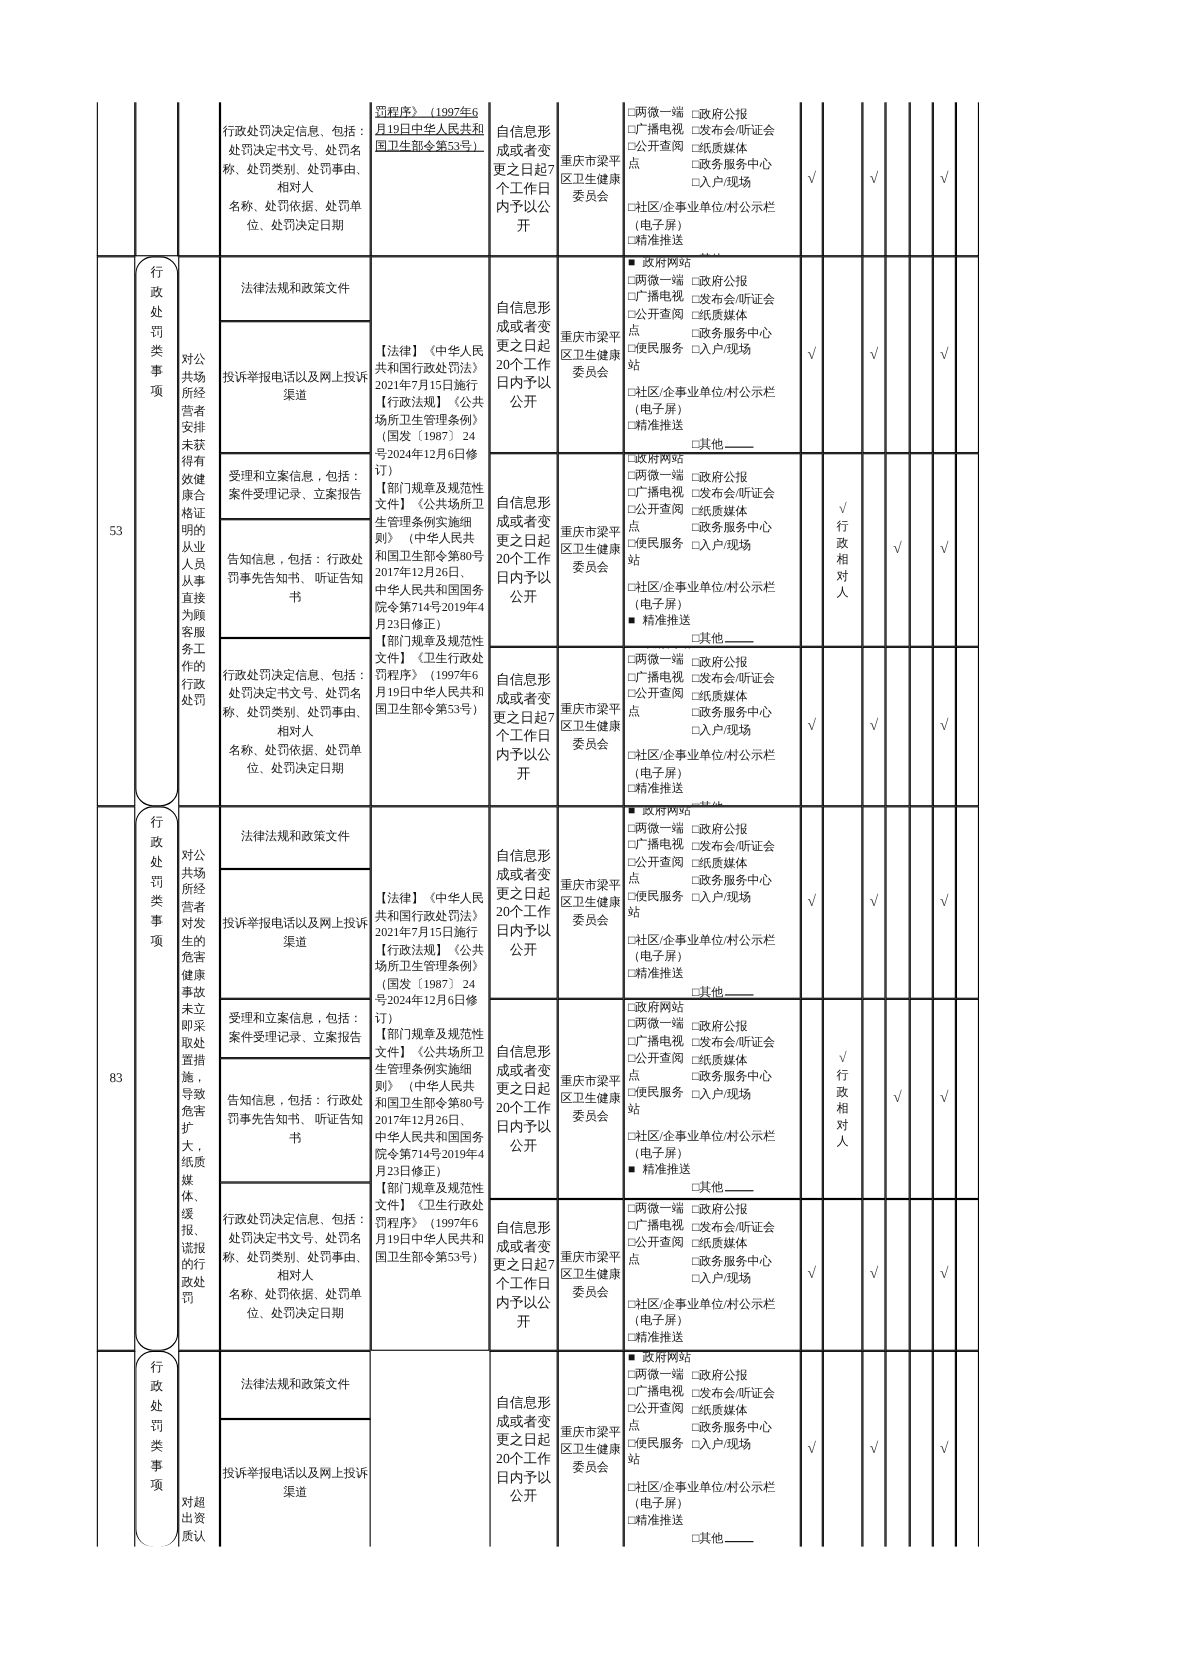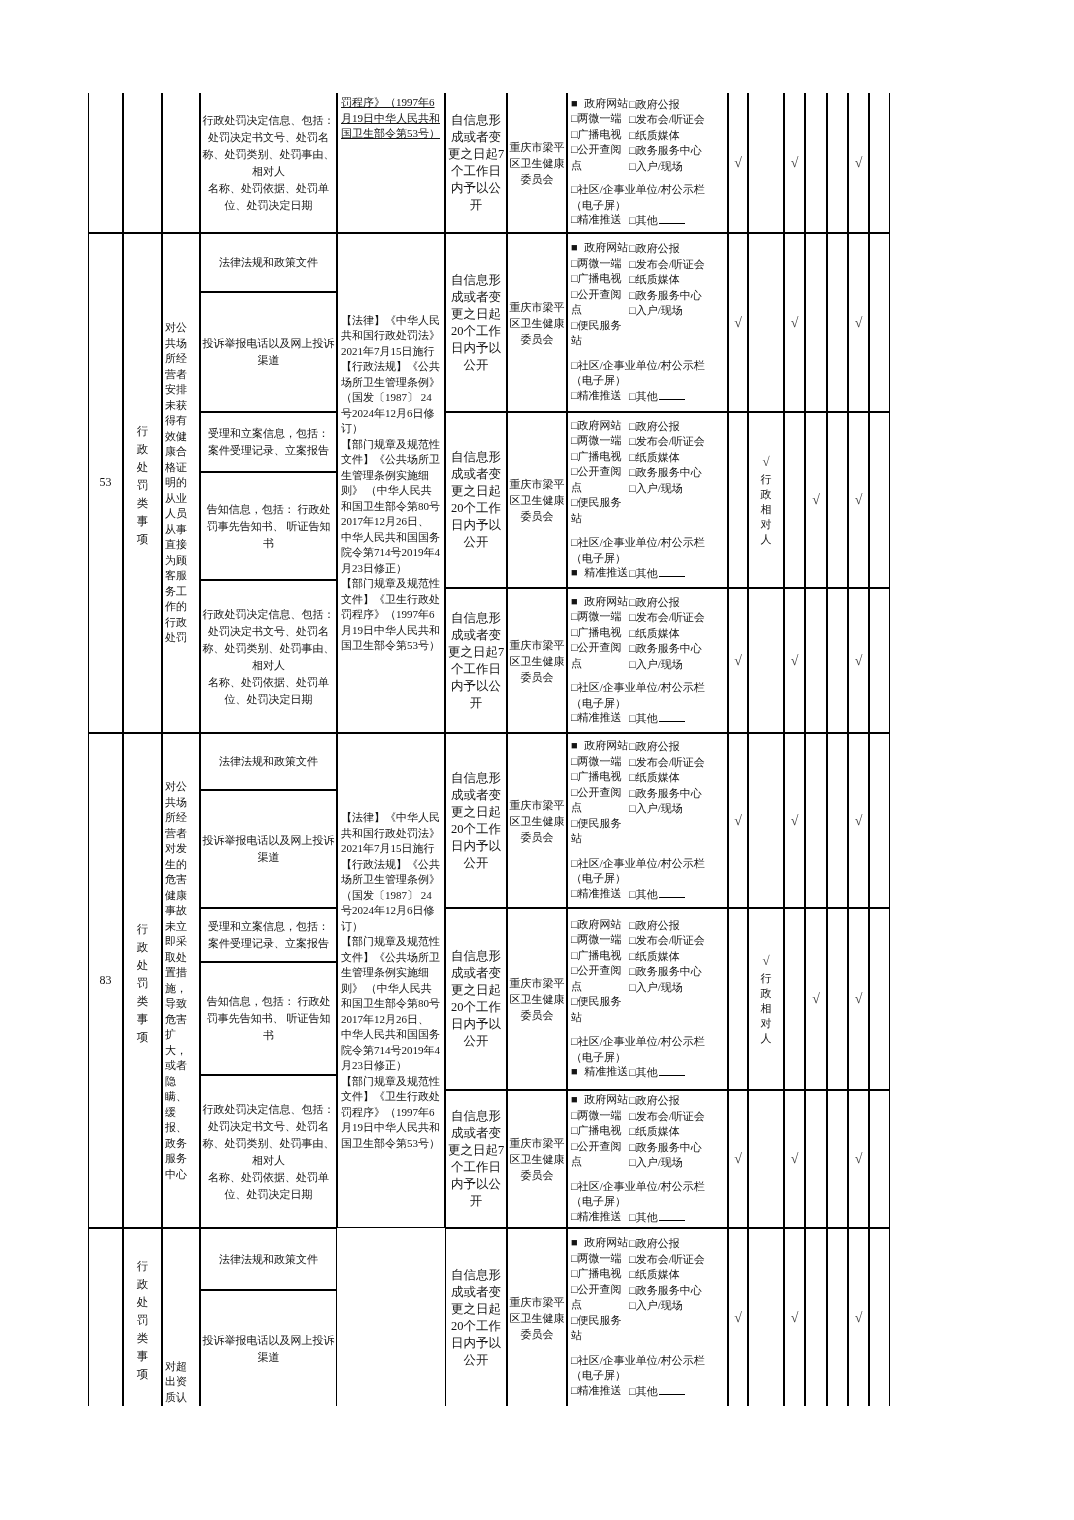--- a/index.html
+++ b/index.html
@@ -16,28 +16,28 @@
   .nb{border-bottom:none;}
   .pre>.inner{white-space:pre-wrap;}
   .num{font-size:12px;}
   .sub{padding:1px;line-height:17px;}
   .legal{padding:2px 3px;}
   .legal>.inner{text-align:left;}
   .legal.top{align-items:flex-start;}
   .bottom{align-items:flex-end !important;}
   .time{font-size:12.5px;line-height:17px;padding:1px;}
   .org{padding:1px;line-height:16px;}
-  .vert{align-items:center;}
+  .vert{align-items:flex-start;border-radius:16px;}
   .vert>.inner{width:13px;word-break:break-all;line-height:18px;padding-top:4px;font-size:11.5px;}
   .desc>.inner{width:33px;word-break:break-all;line-height:15.5px;text-align:left;}
   .cb{padding:2px 3px;}
   .cb>.inner{text-align:left;}
   .cbcols{display:flex;}
   .cbl{width:58px;flex:none;font-family:Liberation Mono, monospace;}
-  .cbr{flex:1;min-width:0;}
+  .cbr{flex:1;min-width:0;margin-top:16px;}
   .opt{word-break:break-all;}
   .cbfull{margin-top:8px;}
   .blank{display:inline-block;width:26px;height:2px;border-bottom:1.5px solid #000;margin-left:1px;}
   .ckc{font-size:14px;color:#3c3c3c;}
   .ckrel{display:flex;flex-direction:column;align-items:center;line-height:15px;}
   .ckrel .ckg{font-size:13px;color:#3c3c3c;margin-bottom:3px;}
   .ckrel .vtext{width:12px;word-break:break-all;font-size:11px;line-height:15px;}
 </style>
 </head>
 <body>
@@ -285,21 +285,21 @@
       <span class="ckc">√</span>
     </div>
     <div class="cell " style="grid-area: 7 / 15 / 8;"></div>
     <div class="cell num" style="grid-area: 8 / 1 / 14;">
       <div class="inner">83</div>
     </div>
     <div class="cell vert " style="grid-area: 8 / 2 / 14;">
       <div class="inner">行政处罚类事项</div>
     </div>
     <div class="cell desc " style="grid-area: 8 / 3 / 14;">
-      <div class="inner">对公共场所经营者对发生的危害健康事故未立即采取处置措施，导致危害扩大，或者隐瞒、缓报、政务服务中心</div>
+      <div class="inner">对公共场所经营者对发生的危害健康事故未立即采取处置措施，导致危害扩大，纸质媒体、缓报、谎报的行政处罚</div>
     </div>
     <div class="cell sub" style="grid-area: 8 / 4 / 9;">
       <div class="inner">法律法规和政策文件</div>
     </div>
     <div class="cell sub" style="grid-area: 9 / 4 / 10;">
       <div class="inner">投诉举报电话以及网上投诉渠道</div>
     </div>
     <div class="cell sub" style="grid-area: 10 / 4 / 11;">
       <div class="inner">受理和立案信息，包括： 案件受理记录、立案报告</div>
     </div>

